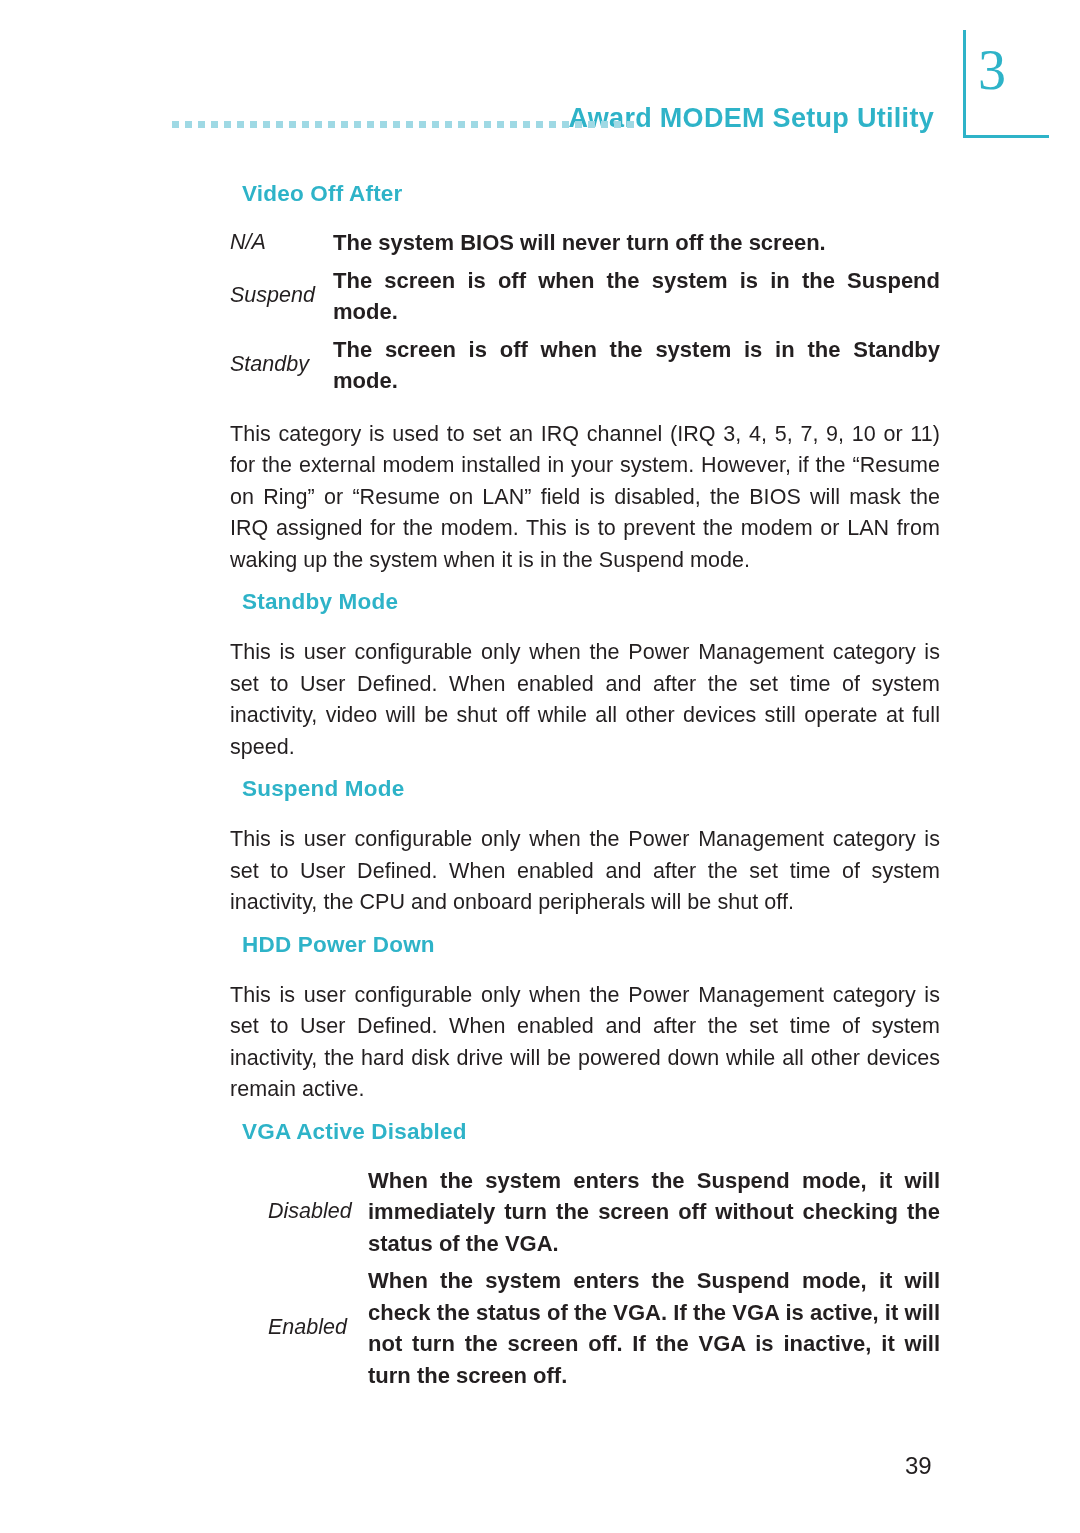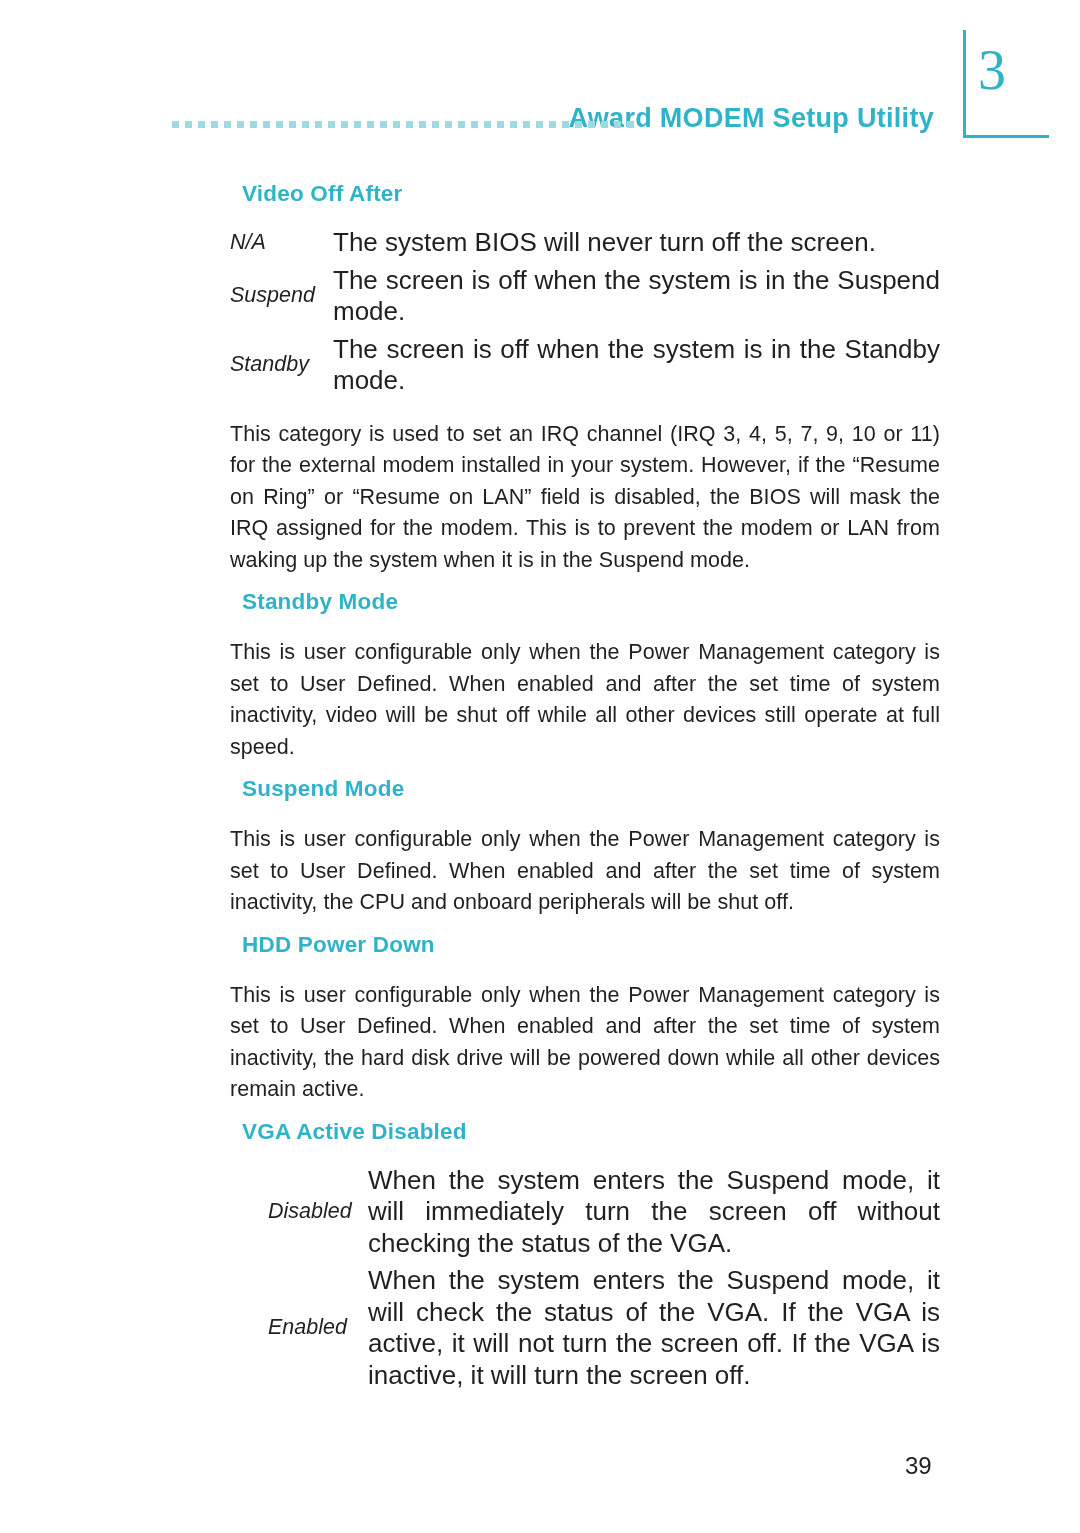--- a/index.html
+++ b/index.html
@@ -114,24 +114,25 @@
     flex: 0 0 auto;
     width: 103px;
     font-size: 21.5px;
     line-height: 31.5px;
     font-style: italic;
     color: #231f20;
     font-family: "Liberation Sans", sans-serif;
   }
   .defdesc {
     flex: 1 1 auto;
-    font-size: 26px;
+    font-size: 22px;
     line-height: 31.5px;
     text-align: justify;
     text-justify: inter-word;
+    font-weight: bold;
   }
   .defdesc.noj { text-align: left; }
 
   .indent-block { margin-left: 38px; }
   .indent-block .defterm { width: 100px; }
 
   
   .page-num {
     position: absolute;
     left: 905px;

